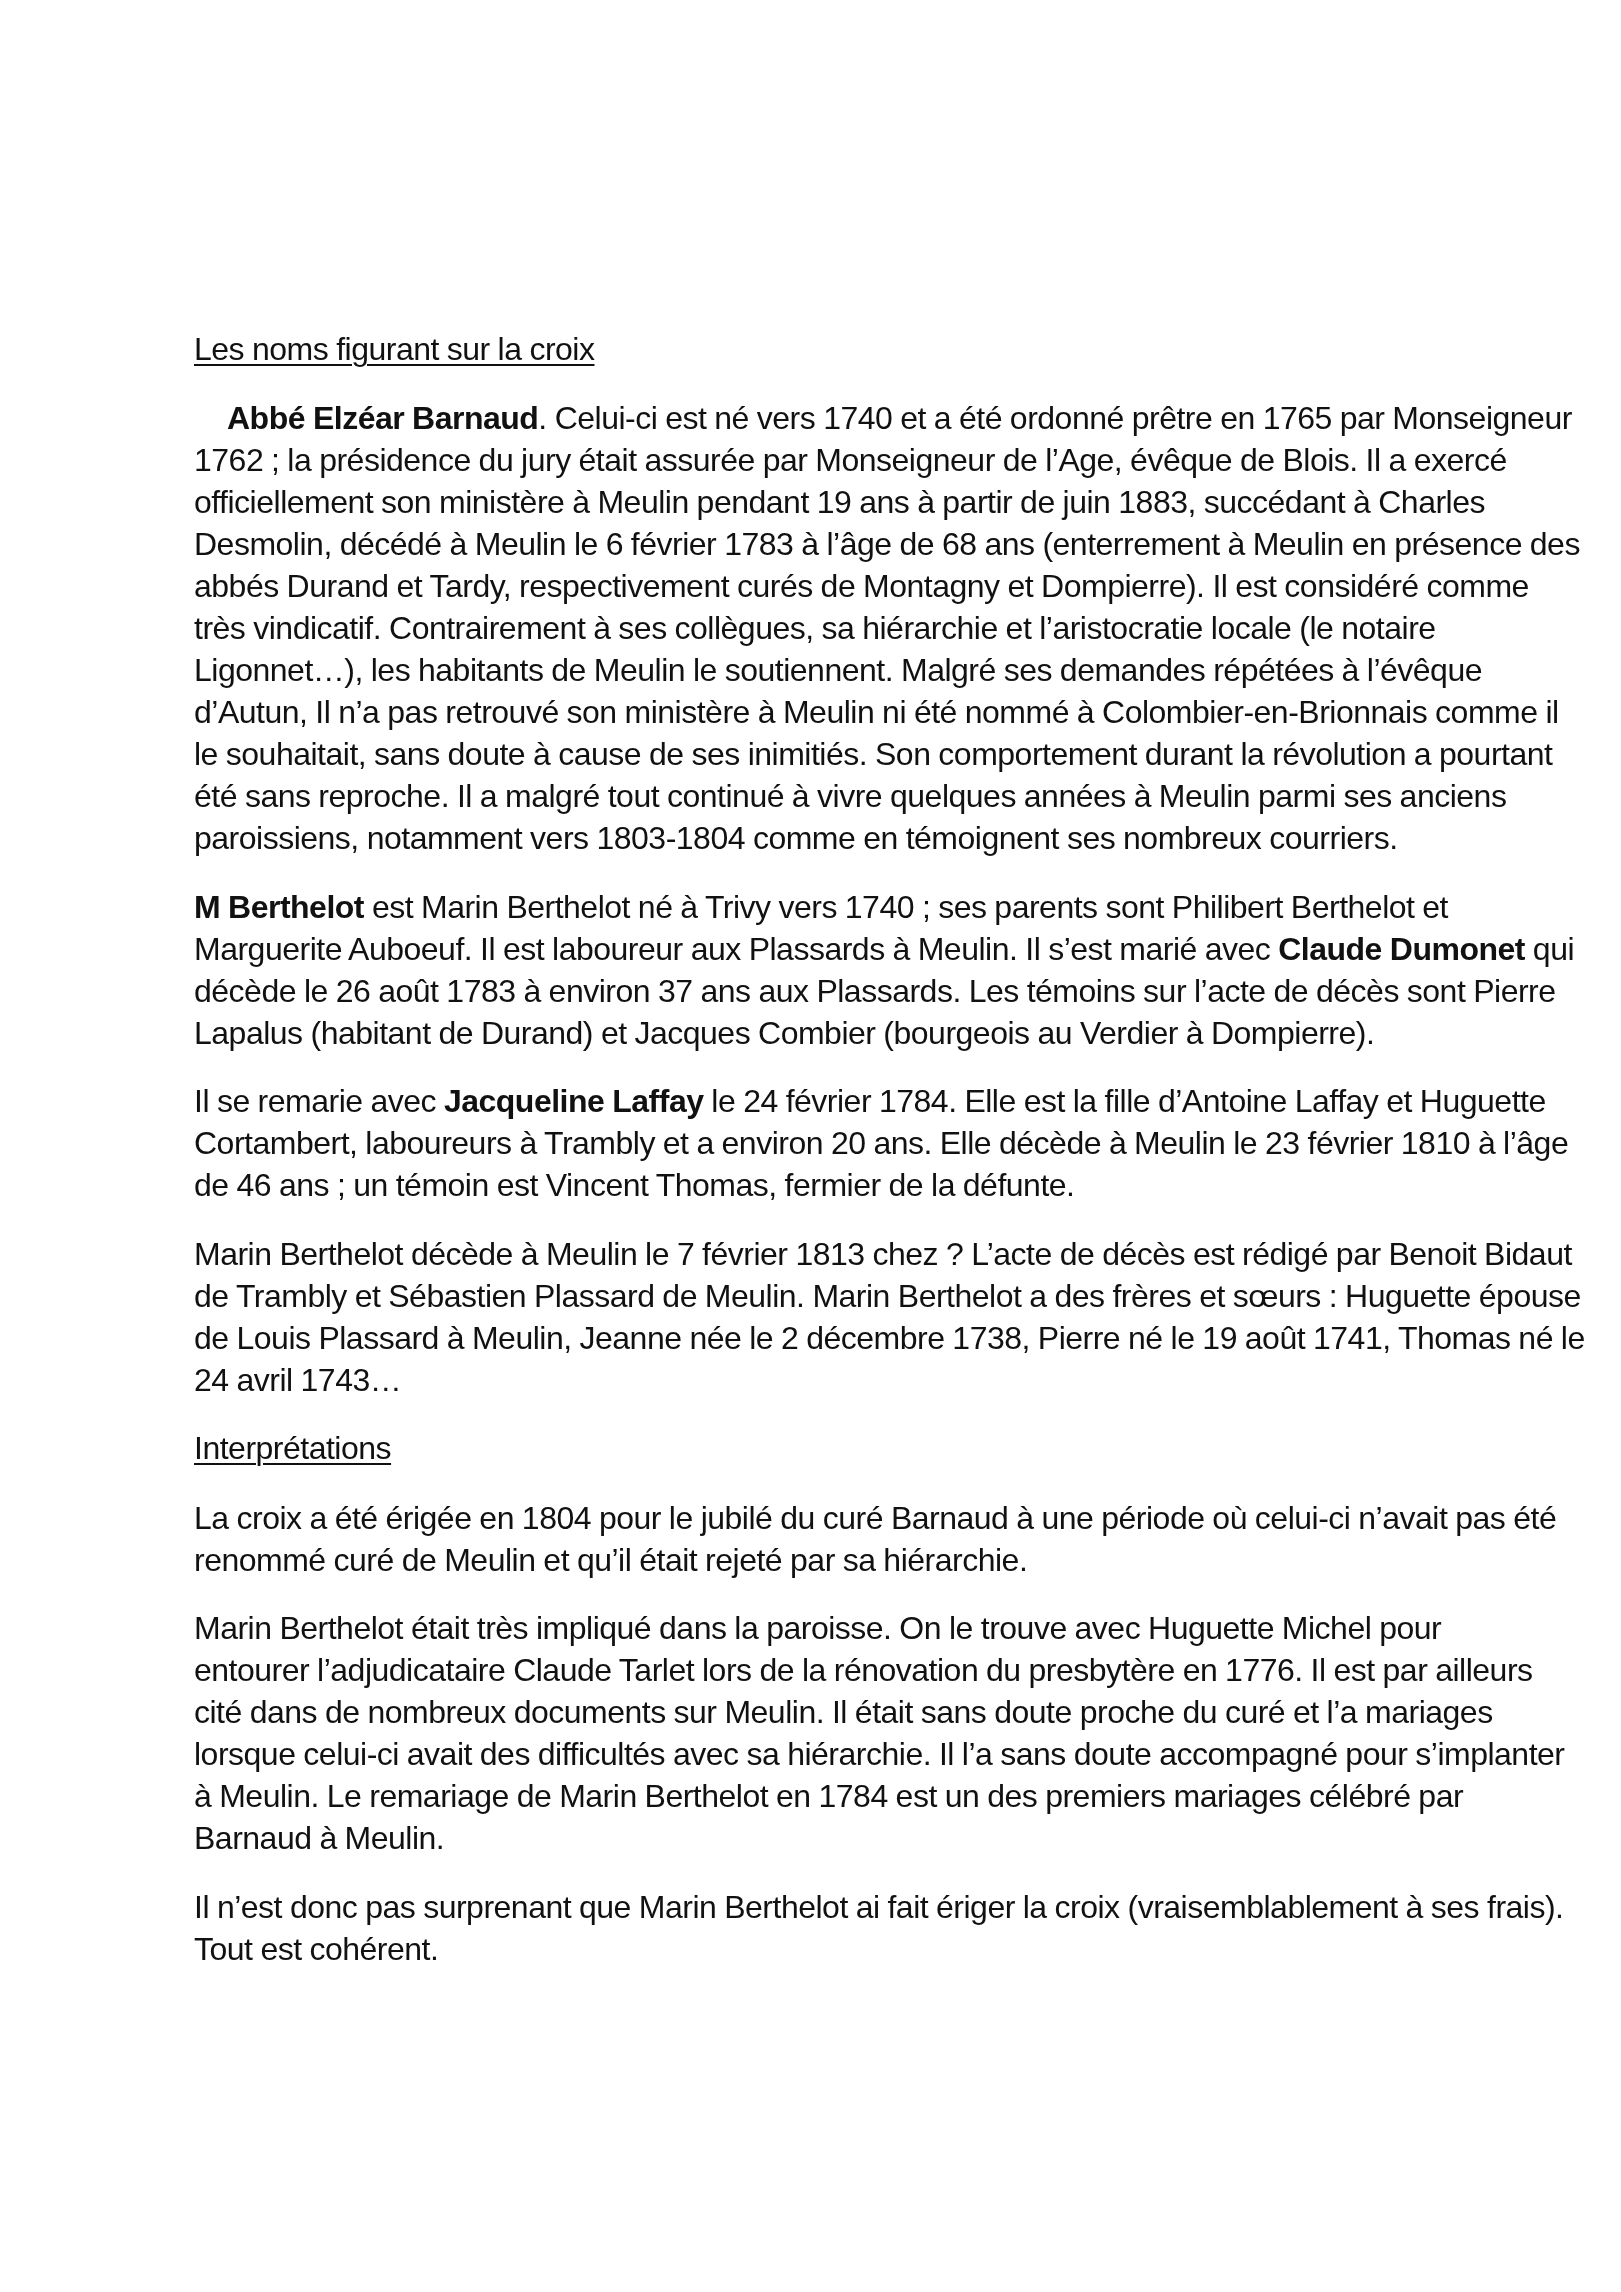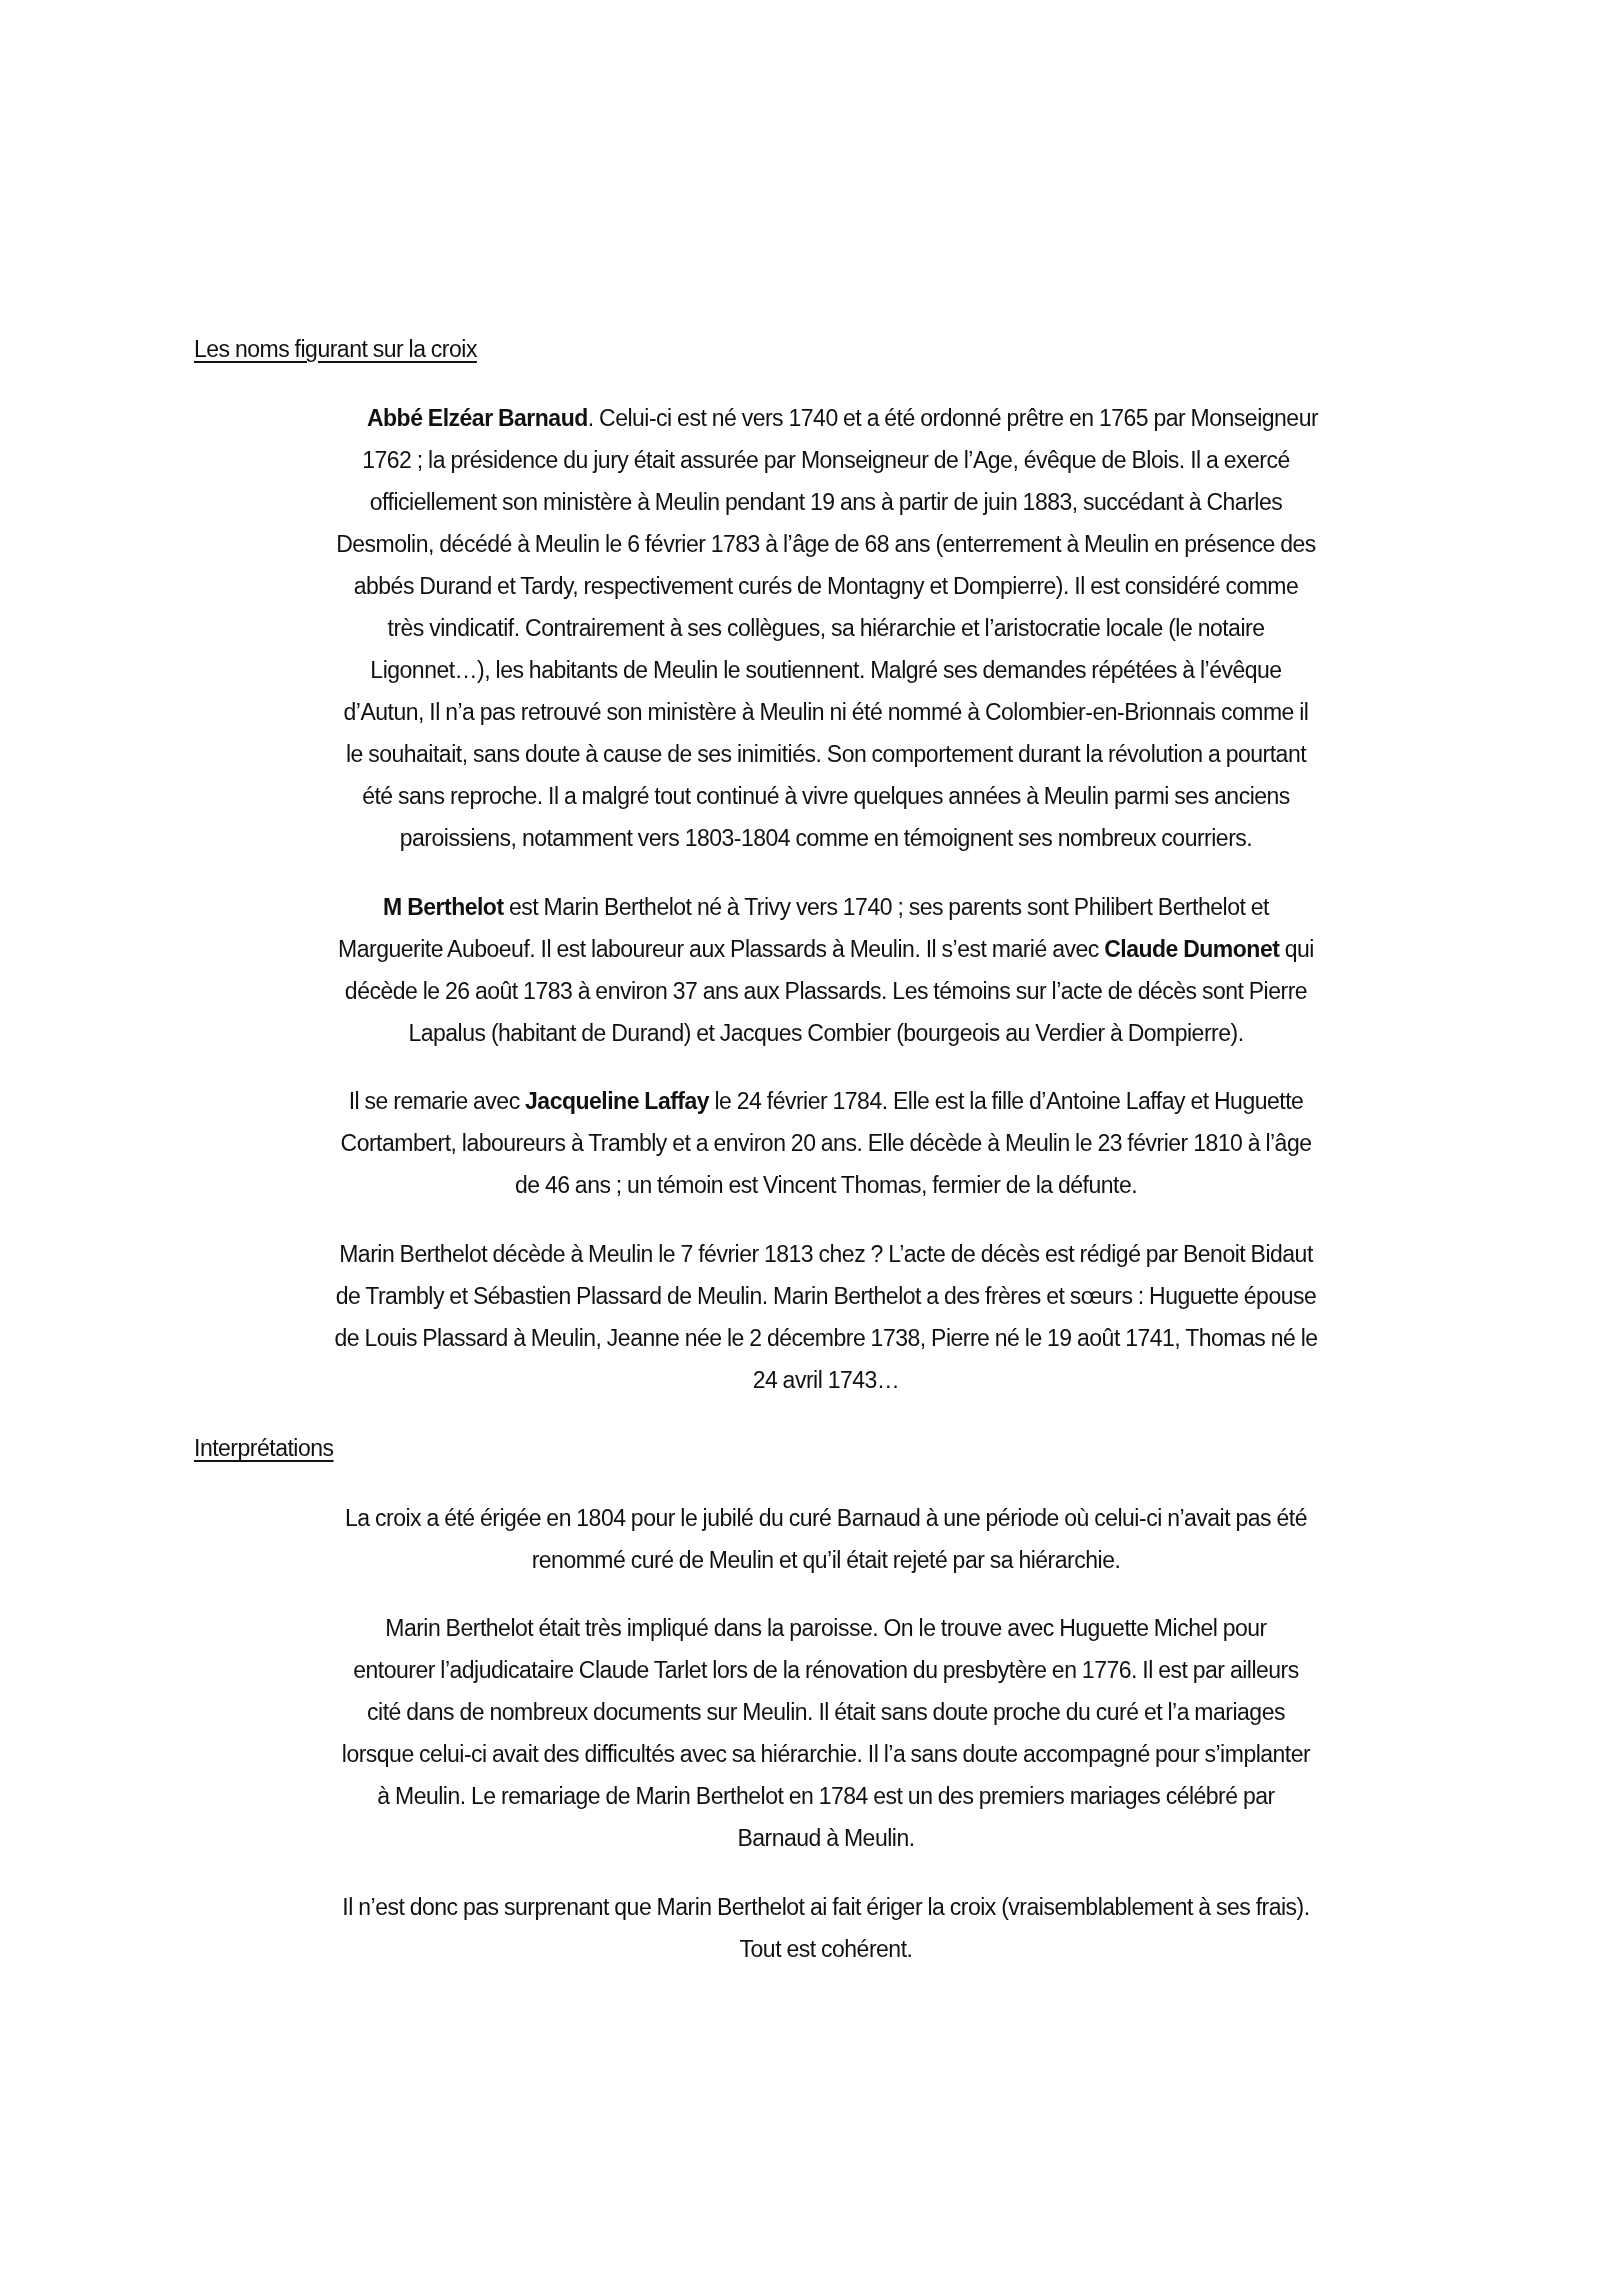--- a/index.html
+++ b/index.html
@@ -1,27 +1,27 @@
 <!DOCTYPE html>
 <html><head>
 <meta charset="utf-8">
 <style>
   html, body { margin: 0; padding: 0; background: #ffffff; }
   body { width: 1621px; height: 2293px; position: relative; overflow: hidden; }
   .page {
     position: absolute; left: 194px; top: 328px; width: 1264px;
     font-family: "Liberation Sans", sans-serif;
     color: #111111;
-    font-size: 23px;
+    font-size: 32px;
     letter-spacing: -0.5px;
     word-spacing: -0.5px;
   }
   .line { height: 42px; line-height: 42px; white-space: nowrap; }
   .heading { text-decoration: underline; text-underline-offset: 3.9px; text-decoration-thickness: 1.5px; }
-  .para { margin-bottom: 26.5px; text-align: center; }
+  .para { margin-bottom: 26.5px; }
   .head-block { margin-bottom: 27.4px; }
   .indent { padding-left: 33px; }
   b { font-weight: bold; }
 </style>
 </head>
 <body>
 
 <div class="page">
 
   <div class="line heading head-block">Les noms figurant sur la croix</div>

